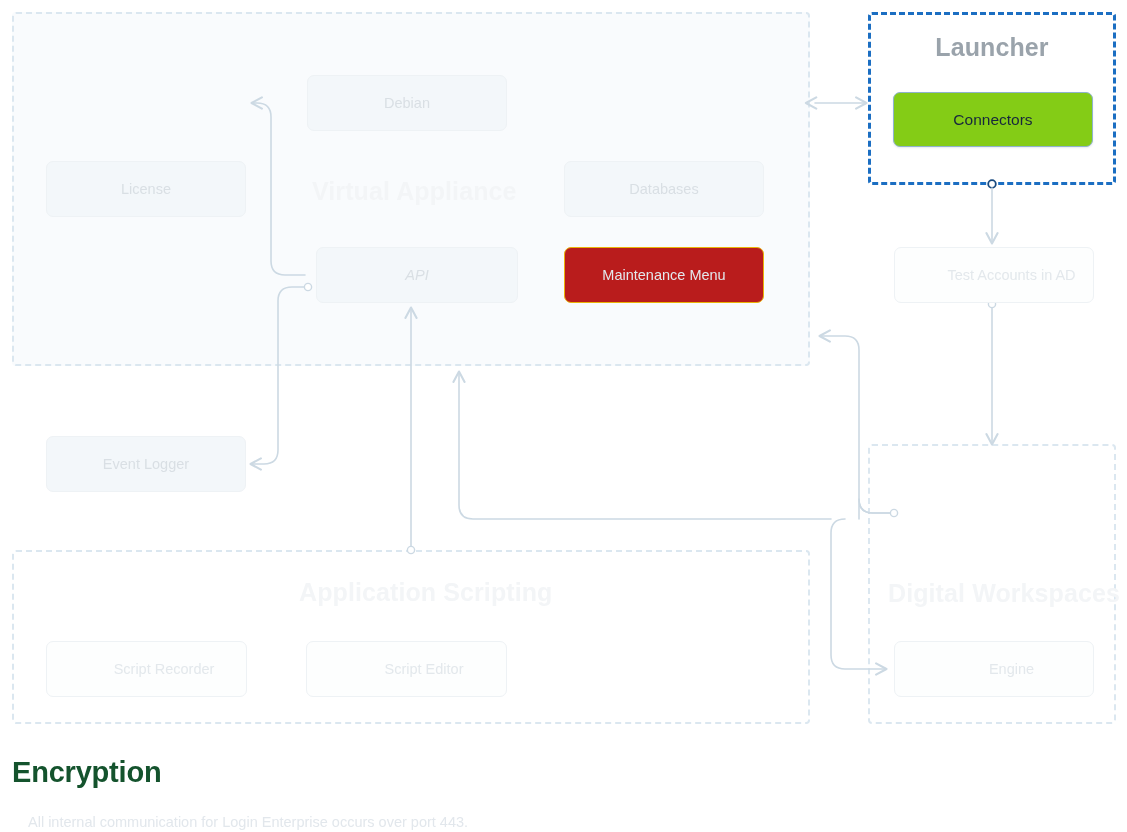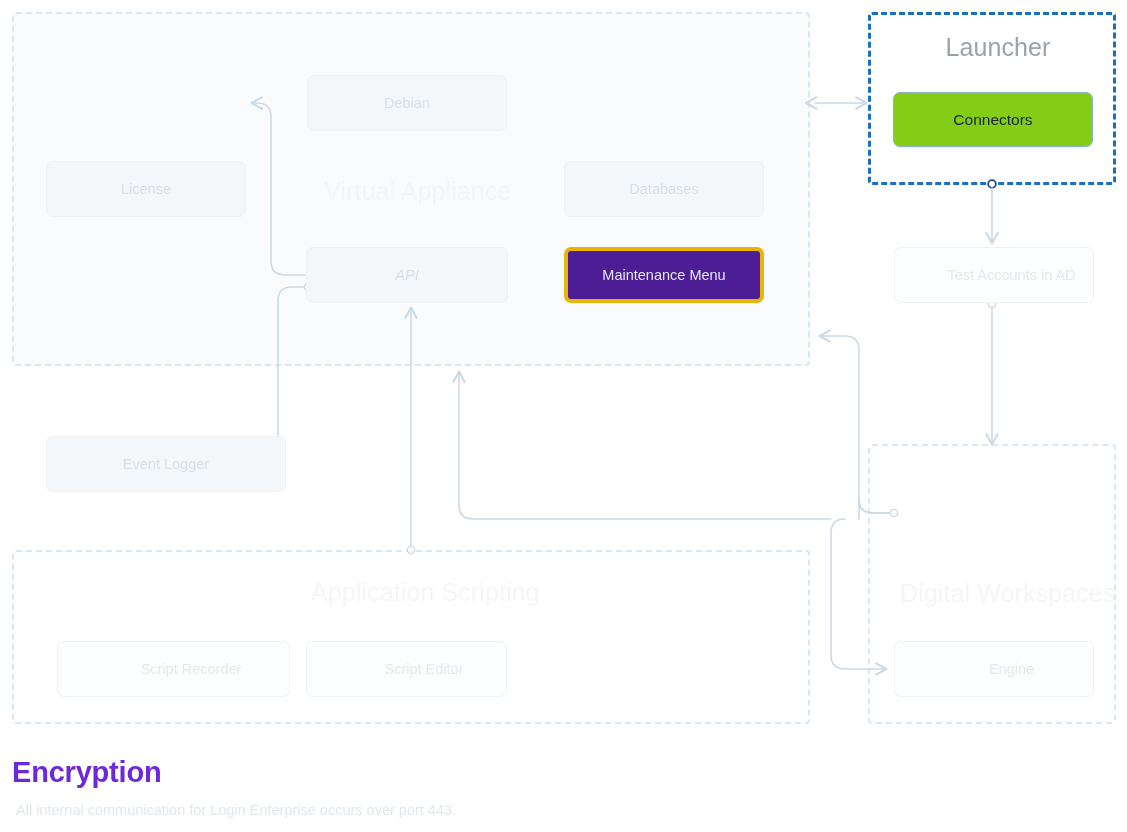--- a/index.html
+++ b/index.html
@@ -44,25 +44,24 @@
     background: transparent;
   }
   .group.workspaces {
     border: 2px dashed #dbe7f0;
     background: transparent;
   }
 
   .group-title {
     position: absolute;
     font-size: 25px;
-    font-weight: 400;
+    font-weight: 700;
     letter-spacing: .1px;
     white-space: nowrap;
     user-select: none;
-    padding-left: 12px;
   }
   .group-title.faint   { color: #f3f5f7; }
   .group-title.strong  { color: #9aa3ab; }
 
   
   .node {
     position: absolute;
     display: flex;
     align-items: center;
     justify-content: center;
@@ -78,48 +77,48 @@
     border: 1px solid #eef2f5;
     color: #d9dfe4;
   }
   .node.ghost {
     background: #fdfefe;
     border: 1px solid #eef2f5;
     color: #e3e8ec;
     padding-left: 35px;
   }
   .node.plain {
-    background: #4c1d95;
-    border: 4px solid #eab308;
+    background: #b91c1c;
+    border: 1px solid #eab308;
     color: #e3e8ec;
   }
   .node.highlight {
     background: #84cc16;
     border: 1.5px solid #8fb3cc;
     color: #17263d;
     font-size: 15.5px;
     box-shadow: 0 1px 2px rgba(20,50,80,.10);
   }
 
   
   .footer {
     position: absolute;
     left: 12px;
   }
   .footer-title {
     font-size: 29px;
     font-weight: bold;
-    color: #6d28d9;
+    color: #14532d;
     letter-spacing: -0.2px;
     margin: 0;
   }
   .footer-sub {
     font-size: 14.5px;
     color: #e2e7ec;
-    margin: 4px;
+    margin: 16px;
     padding-top: 9px;
   }
 </style>
 </head>
 <body>
 
 <div id="stage">
 
   <svg id="wires" viewBox="0 0 1127 832" width="1127" height="832">
     <defs>
@@ -164,21 +163,21 @@
 
 
   <div class="node filled" style="left:46px; top:161px; width:200px; height:56px;">
     <span>License</span>
   </div>
 
   <div class="node filled" style="left:307px; top:75px; width:200px; height:56px;">
     <span>Debian</span>
   </div>
 
-  <div class="node filled" style="left:306px; top:247px; width:202px; height:56px;font-style:italic;">
+  <div class="node filled" style="left:316px; top:247px; width:202px; height:56px;font-style:italic;">
     <span>API</span>
   </div>
 
 
   <div class="node filled" style="left:564px; top:161px; width:200px; height:56px;">
     <span>Databases</span>
   </div>
 
   <div class="node plain" style="left:564px; top:247px; width:200px; height:56px;">
     <span>Maintenance Menu</span>
@@ -189,29 +188,29 @@
   </div>
 
   <div class="node highlight" style="left:893px; top:92px; width:200px; height:55px;">
     <span>Connectors</span>
   </div>
 
   <div class="node ghost" style="left:894px; top:247px; width:200px; height:56px;">
     <span>Test Accounts in AD</span>
   </div>
 
-  <div class="node filled" style="left:46px; top:436px; width:240px; height:56px;">
+  <div class="node filled" style="left:46px; top:436px; width:200px; height:56px;">
     <span>Event Logger</span>
   </div>
 
   <div class="group scripting" style="left:12px; top:550px; width:798px; height:174px;">
     <div class="group-title faint" style="left:285px; top:26px;">Application Scripting</div>
   </div>
 
-  <div class="node ghost" style="left:57px; top:641px; width:233px; height:56px;">
+  <div class="node ghost" style="left:46px; top:641px; width:201px; height:56px;">
     <span>Script Recorder</span>
   </div>
 
   <div class="node ghost" style="left:306px; top:641px; width:201px; height:56px;">
     <span>Script Editor</span>
   </div>
 
 
   <div class="group workspaces" style="left:868px; top:444px; width:248px; height:280px;">
     <div class="group-title faint" style="left:18px; top:133px;">Digital Workspaces</div>

